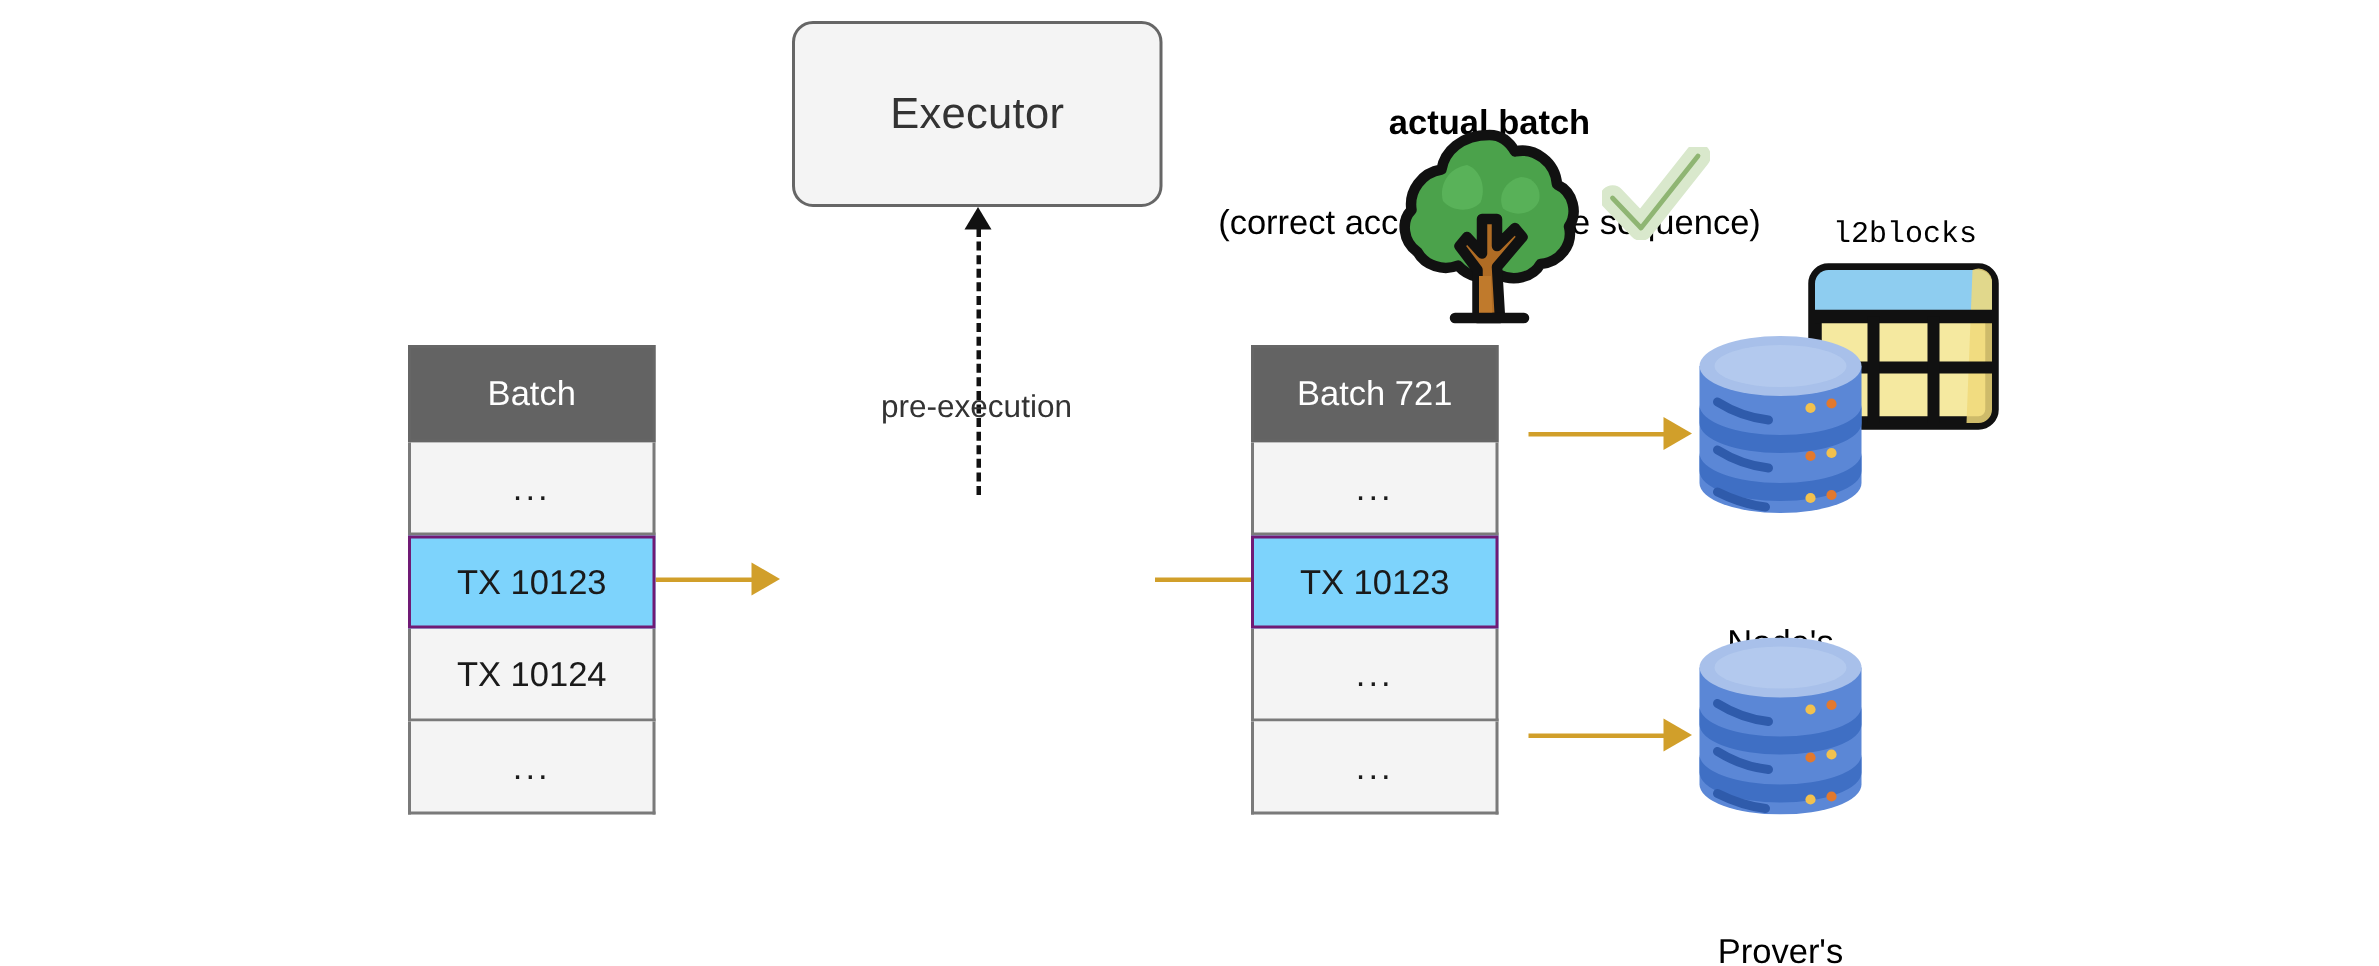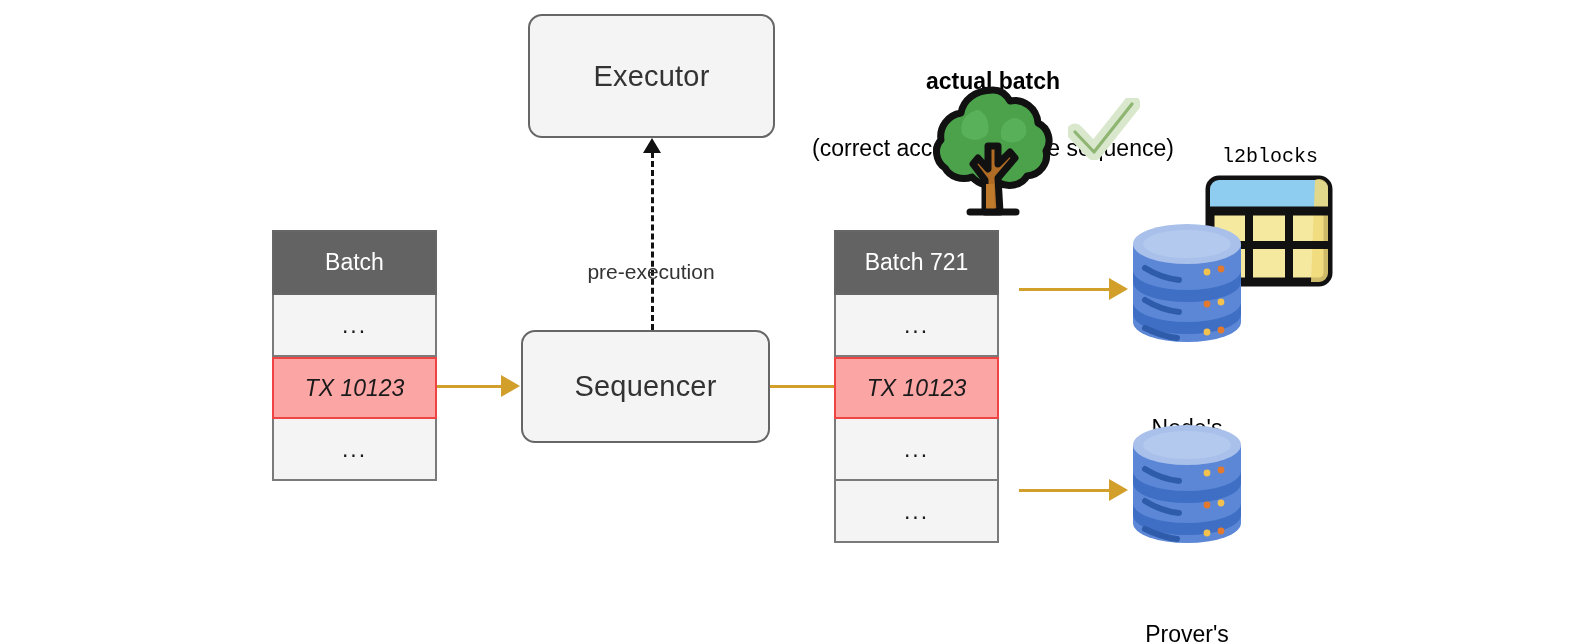--- a/index.html
+++ b/index.html
@@ -63,25 +63,24 @@
     border-top: none;
     box-sizing: border-box;
     color: #1a1a1a;
     font-size: 23px;
     display: flex;
     align-items: center;
     justify-content: center;
     height: 62px;
   }
   .tbl .tbl-row.hl {
-    background: #fca5a5;
-    border: 2px solid #ef4444;
+    background: #7dd3fc;
+    border: 2px solid #701a75;
     position: relative;
     z-index: 3;
-    font-style: italic;
   }
   .tbl .tbl-row .dots {
     letter-spacing: 2px;
     font-size: 23px;
     color: #1a1a1a;
   }
 
   
   .arrow-line {
     position: absolute;
@@ -137,31 +136,31 @@
     <span class="proc-label">Executor</span>
   </div>
 
   <div class="dash-line" style="left:651px; top:152px; height:178px;"></div>
   <div class="dash-head" style="left:643px; top:138px;"></div>
 
   <div class="txt center edge-label" style="left:551px; top:208px; width:200px;">
     <div>pre-execution</div>
   </div>
 
-  <div class="proc-box" style="left:521px; top:330px; width:249px; height:113px;">
-    <span class="proc-label">Sequencer</span>
-  </div>
 
   <div class="tbl" style="left:272px; top:230px; width:165px;">
     <div class="tbl-head">Batch</div>
     <div class="tbl-row">
       <span class="dots">...</span>
     </div>
     <div class="tbl-row hl">
       <span>TX 10123</span>
+    </div>
+    <div class="tbl-row">
+      <span>TX 10124</span>
     </div>
     <div class="tbl-row">
       <span class="dots">...</span>
     </div>
   </div>
 
   <div class="arrow-line" style="left:437px; top:385px; width:66px;"></div>
   <div class="arrow-head" style="left:501px; top:375px;"></div>
 
   <div class="arrow-line" style="left:770px; top:385px; width:66px;"></div>

